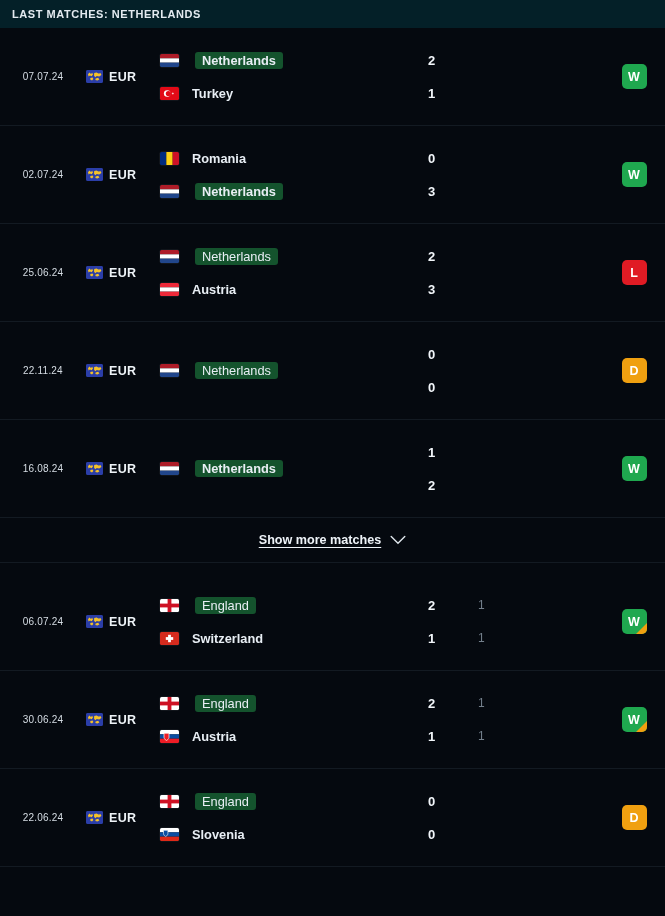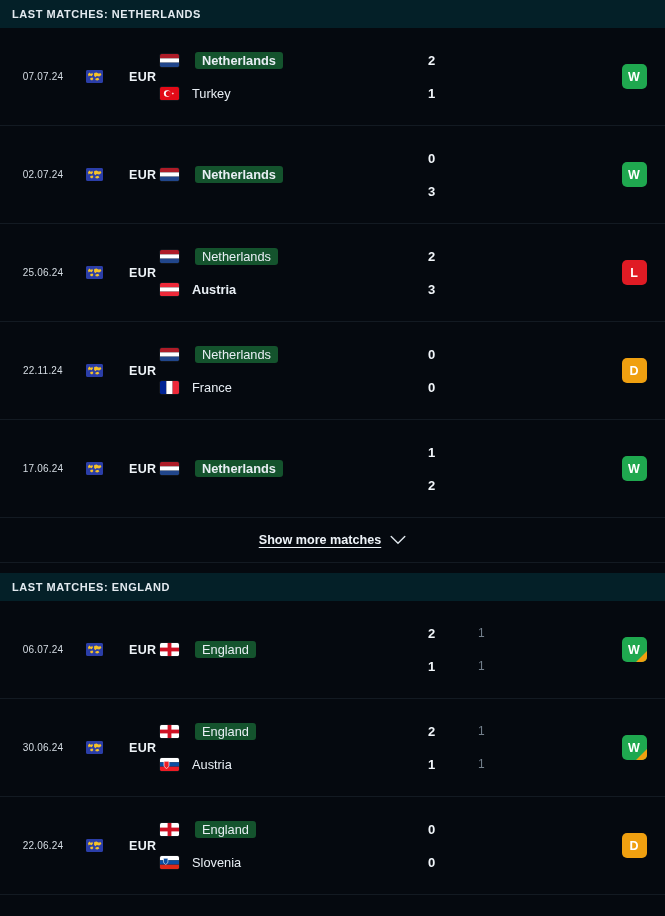--- a/index.html
+++ b/index.html
@@ -63,21 +63,20 @@
     overflow:hidden;
     flex:0 0 auto;
     display:block;
   }
   .comp-icon svg{position:absolute;left:0;top:0;}
   .comp-code{
     font-size:12.5px;
     font-weight:bold;
     color:#eef3f7;
     letter-spacing:.3px;
-    margin-left:20px;
   }
 
   .col-teams{
     flex:1 1 auto;
     display:flex;
     flex-direction:column;
     justify-content:center;
     gap:16px;
     padding-left:6px;
     min-width:0;
@@ -99,20 +98,21 @@
   }
   .flag svg{display:block;}
   .team-name{
     font-size:12.8px;
     color:#e8eef4;
     padding:2px 7px;
     margin-left:6px;
     border-radius:3px;
     white-space:nowrap;
     line-height:13px;
+    font-weight:bold;
   }
   .team-name.hl{
     background:#14532d;
     font-weight:normal;
     margin-left:16px;
   }
   .team-name.bold{font-weight:bold;}
 
   .col-scores{
     width:175px;
@@ -274,20 +274,30 @@
               <path d="M4.4 8 L6.6 7.4 L7.4 9 L6 10.4 L4.2 9.6 Z" fill="#f4c12a"></path>
               <path d="M9.6 8.4 L12.2 7.8 L13.4 9.4 L11.4 10.6 L9.4 10 Z" fill="#f4c12a"></path>
             </svg>
           </span>
           <span class="comp-code">EUR</span>
         </div>
         <div class="col-teams">
           <div class="team-line">
             <span class="flag">
               <svg width="19" height="13" viewBox="0 0 19 13">
+                <rect width="6.34" height="13" fill="#002b7f"></rect>
+                <rect x="6.34" width="6.33" height="13" fill="#fcd116"></rect>
+                <rect x="12.67" width="6.33" height="13" fill="#ce1126"></rect>
+              </svg>
+            </span>
+            <span class="team-name">Romania</span>
+          </div>
+          <div class="team-line">
+            <span class="flag">
+              <svg width="19" height="13" viewBox="0 0 19 13">
                 <rect width="19" height="4.34" fill="#ae1c28"></rect>
                 <rect y="4.34" width="19" height="4.33" fill="#fff"></rect>
                 <rect y="8.67" width="19" height="4.33" fill="#21468b"></rect>
               </svg>
             </span>
             <span class="team-name hl bold">Netherlands</span>
           </div>
         </div>
         <div class="col-scores">
           <div class="score-line">
@@ -375,49 +385,39 @@
           <div class="team-line">
             <span class="flag">
               <svg width="19" height="13" viewBox="0 0 19 13">
                 <rect width="19" height="4.34" fill="#ae1c28"></rect>
                 <rect y="4.34" width="19" height="4.33" fill="#fff"></rect>
                 <rect y="8.67" width="19" height="4.33" fill="#21468b"></rect>
               </svg>
             </span>
             <span class="team-name hl">Netherlands</span>
           </div>
-          <div class="team-line">
-            <span class="flag">
-              <svg width="19" height="13" viewBox="0 0 19 13">
-                <rect width="6.34" height="13" fill="#002395"></rect>
-                <rect x="6.34" width="6.33" height="13" fill="#fff"></rect>
-                <rect x="12.67" width="6.33" height="13" fill="#ed2939"></rect>
-              </svg>
-            </span>
-            <span class="team-name">France</span>
-          </div>
         </div>
         <div class="col-scores">
           <div class="score-line">
             <span class="score-main">0</span>
             <span class="score-sub"></span>
           </div>
           <div class="score-line">
             <span class="score-main">0</span>
             <span class="score-sub"></span>
           </div>
         </div>
         <div class="col-result">
           <div class="badge D">
             <span>D</span>
           </div>
         </div>
       </div>
       <div class="match-row">
-        <div class="col-date">17.06.24</div>
+        <div class="col-date">16.08.24</div>
         <div class="col-comp">
           <span class="comp-icon">
             <svg width="17" height="13" viewBox="0 0 17 13">
               <rect width="17" height="13" fill="#2b3ea8"></rect>
               <path d="M2 4.2 L3.4 2.6 L5 4 L6.2 2.8 L7 4.6 L5.6 6.2 L4 5.4 L2.6 6.4 Z" fill="#f4c12a"></path>
               <path d="M8.2 3 L10.6 2.4 L12.4 3.6 L14.8 3.2 L15.4 5 L13.2 6.4 L10.8 6 L9.2 7.2 L8 5.6 Z" fill="#f4c12a"></path>
               <path d="M4.4 8 L6.6 7.4 L7.4 9 L6 10.4 L4.2 9.6 Z" fill="#f4c12a"></path>
               <path d="M9.6 8.4 L12.2 7.8 L13.4 9.4 L11.4 10.6 L9.4 10 Z" fill="#f4c12a"></path>
             </svg>
           </span>
@@ -455,23 +455,20 @@
         <div class="show-more">
           <span class="label">Show more matches</span>
           <svg class="chev" width="16" height="10" viewBox="0 0 16 10">
             <path d="M1.2 1.6 L8 8.2 L14.8 1.6" fill="none" stroke="#dfe6ec" stroke-width="1.4" stroke-linecap="round"></path>
           </svg>
         </div>
       </div>
       <div class="spacer"></div>
     </div>
     <div class="section">
-      <div class="section-header">
-        <span class="title">LAST MATCHES: ENGLAND</span>
-      </div>
       <div class="match-row">
         <div class="col-date">06.07.24</div>
         <div class="col-comp">
           <span class="comp-icon">
             <svg width="17" height="13" viewBox="0 0 17 13">
               <rect width="17" height="13" fill="#2b3ea8"></rect>
               <path d="M2 4.2 L3.4 2.6 L5 4 L6.2 2.8 L7 4.6 L5.6 6.2 L4 5.4 L2.6 6.4 Z" fill="#f4c12a"></path>
               <path d="M8.2 3 L10.6 2.4 L12.4 3.6 L14.8 3.2 L15.4 5 L13.2 6.4 L10.8 6 L9.2 7.2 L8 5.6 Z" fill="#f4c12a"></path>
               <path d="M4.4 8 L6.6 7.4 L7.4 9 L6 10.4 L4.2 9.6 Z" fill="#f4c12a"></path>
               <path d="M9.6 8.4 L12.2 7.8 L13.4 9.4 L11.4 10.6 L9.4 10 Z" fill="#f4c12a"></path>
@@ -482,20 +479,30 @@
         <div class="col-teams">
           <div class="team-line">
             <span class="flag">
               <svg width="19" height="13" viewBox="0 0 19 13">
                 <rect width="19" height="13" fill="#fff"></rect>
                 <rect x="7.6" width="3.8" height="13" fill="#ce1124"></rect>
                 <rect y="4.6" width="19" height="3.8" fill="#ce1124"></rect>
               </svg>
             </span>
             <span class="team-name hl">England</span>
+          </div>
+          <div class="team-line">
+            <span class="flag">
+              <svg width="19" height="13" viewBox="0 0 19 13">
+                <rect width="19" height="13" fill="#d52b1e"></rect>
+                <rect x="8.1" y="2.8" width="2.8" height="7.4" fill="#fff"></rect>
+                <rect x="5.8" y="5.1" width="7.4" height="2.8" fill="#fff"></rect>
+              </svg>
+            </span>
+            <span class="team-name">Switzerland</span>
           </div>
         </div>
         <div class="col-scores">
           <div class="score-line">
             <span class="score-main">2</span>
             <span class="score-sub">1</span>
           </div>
           <div class="score-line">
             <span class="score-main">1</span>
             <span class="score-sub">1</span>

